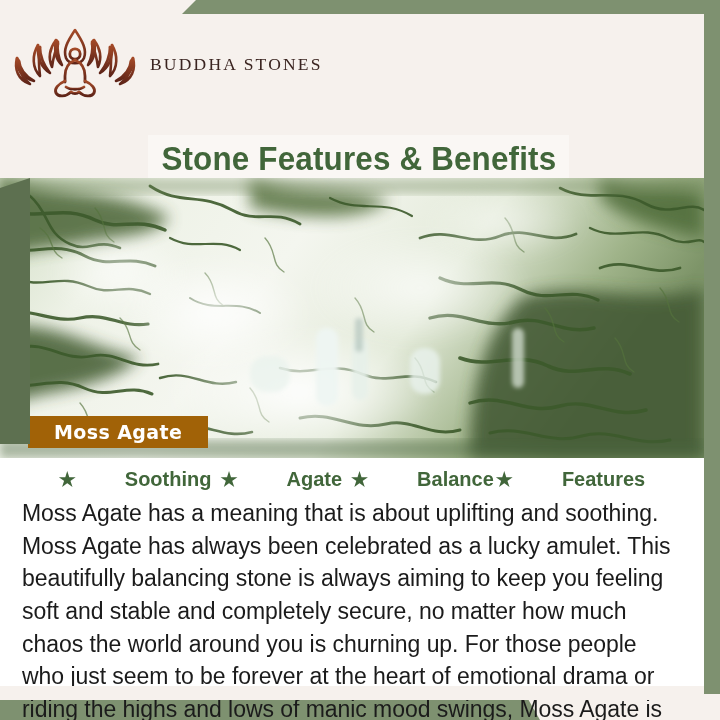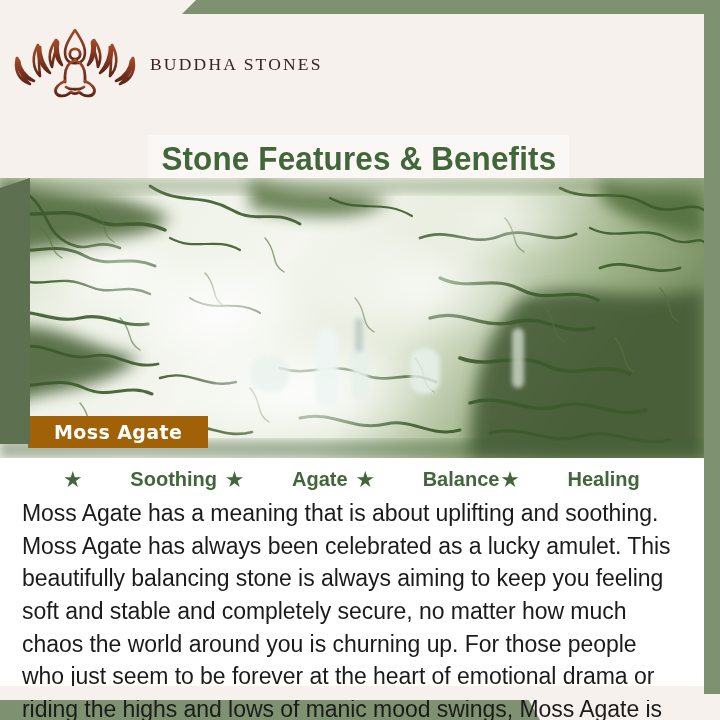--- a/index.html
+++ b/index.html
@@ -391,21 +391,21 @@
         <span class="kw-item">
           <span class="kw-star">★</span>
           <span class="kw-label">Agate</span>
         </span>
         <span class="kw-item">
           <span class="kw-star">★</span>
           <span class="kw-label">Balance</span>
         </span>
         <span class="kw-item">
           <span class="kw-star" style="margin-left:2px;">★</span>
-          <span class="kw-label">Healing</span>
+          <span class="kw-label">Features</span>
         </span>
       </div>
 
       <p class="body-copy">Moss Agate has a meaning that is about uplifting and soothing. Moss Agate has always been celebrated as a lucky amulet. This beautifully balancing stone is always aiming to keep you feeling soft and stable and completely secure, no matter how much chaos the world around you is churning up. For those people who just seem to be forever at the heart of emotional drama or riding the highs and lows of manic mood swings, Moss Agate is here to soothe your soul.</p>
     </div>
 
     <div class="footer-strip"></div>
   </div>
 
   <div class="band-left-strip"></div>

